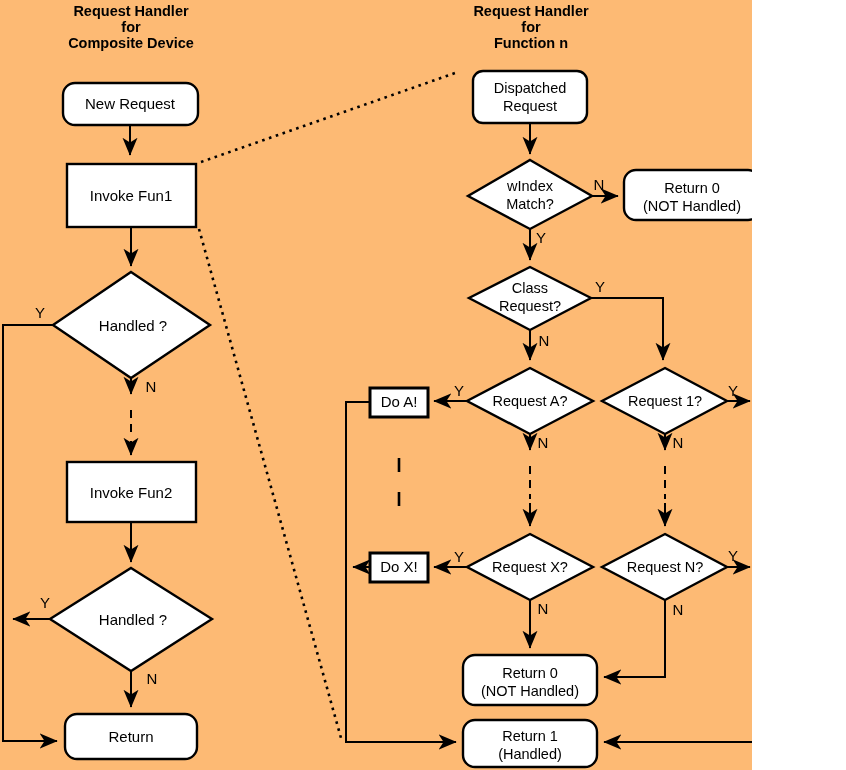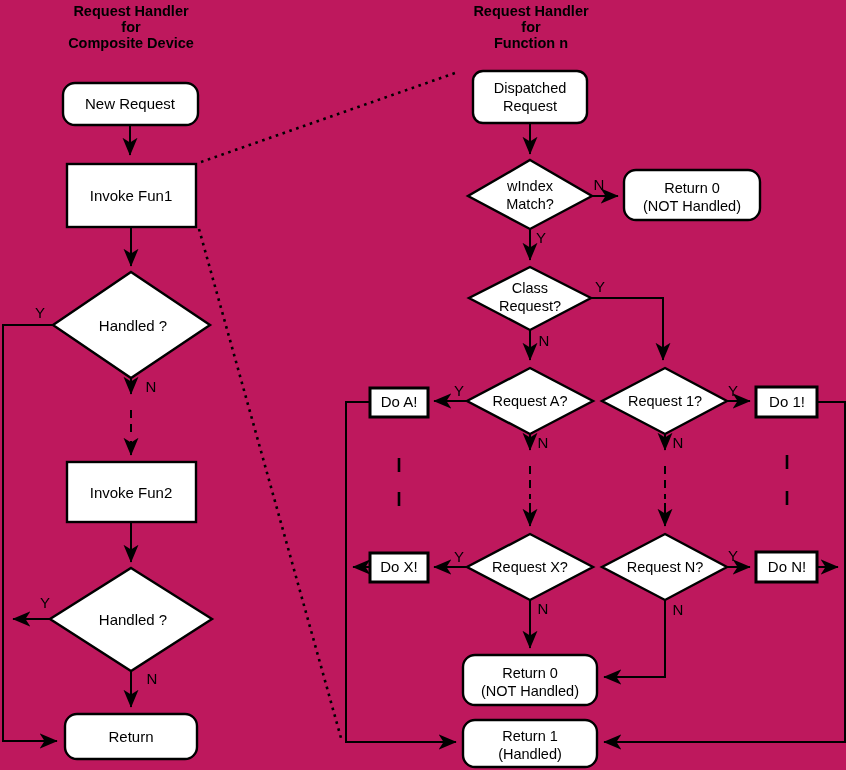--- a/index.html
+++ b/index.html
@@ -1,16 +1,16 @@
 <!DOCTYPE html>
 <html><head>
 <meta charset="utf-8">
 <style>
   html,body{margin:0;padding:0;background:#ffffff;}
-  .stage{position:relative;width:846px;height:770px;background:#be185d;overflow:hidden;}
+  .stage{position:relative;width:752px;height:770px;background:#fdba74;overflow:hidden;}
   svg{display:block;}
   .node{fill:#ffffff;stroke:#000000;stroke-width:2.4;}
   .node-thick{fill:#ffffff;stroke:#000000;stroke-width:3;}
   .edge{fill:none;stroke:#000000;stroke-width:2;}
   .edge-dashed{fill:none;stroke:#000000;stroke-width:2;stroke-dasharray:8 6;}
   .edge-dotted{fill:none;stroke:#000000;stroke-width:2.6;stroke-dasharray:2.6 4.6;stroke-linecap:butt;}
   .ellipsis{fill:none;stroke:#000000;stroke-width:2.6;}
   .lbl{font-family:"Liberation Sans",sans-serif;font-size:15px;font-weight:500;fill:#000000;text-anchor:middle;}
   .lbl-sm{font-family:"Liberation Sans",sans-serif;font-size:14.5px;font-weight:500;fill:#000000;text-anchor:middle;}
   .ttl{font-family:"Liberation Sans",sans-serif;font-size:14.5px;font-weight:600;fill:#000000;text-anchor:middle;}

